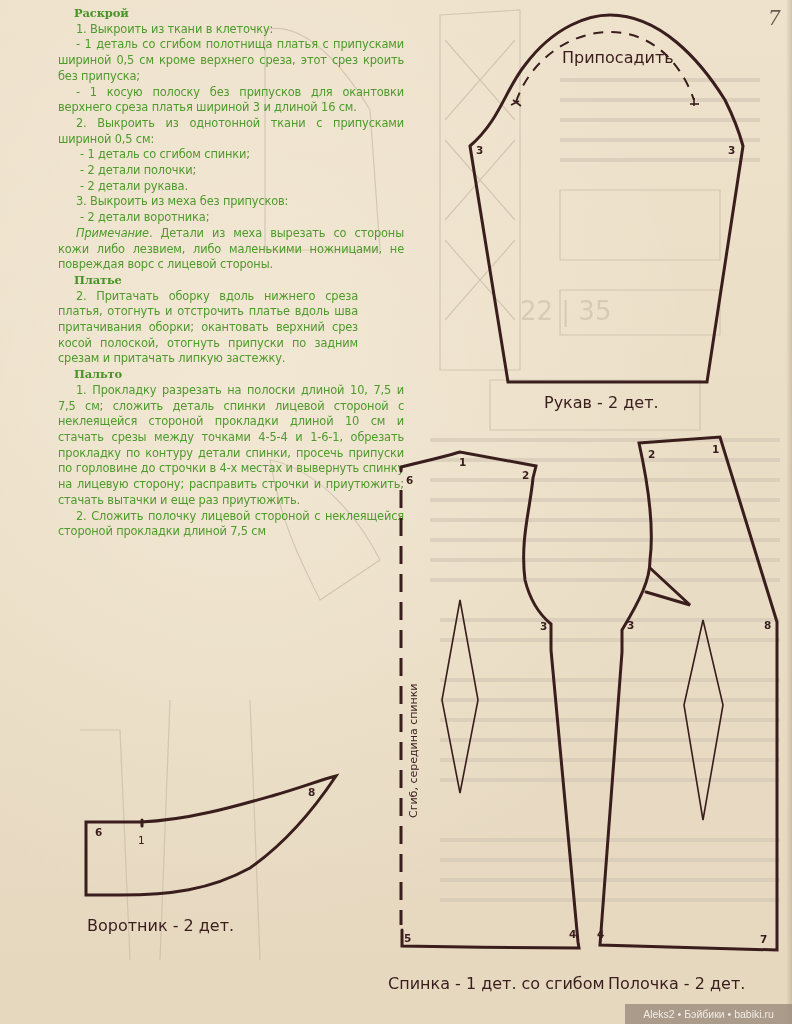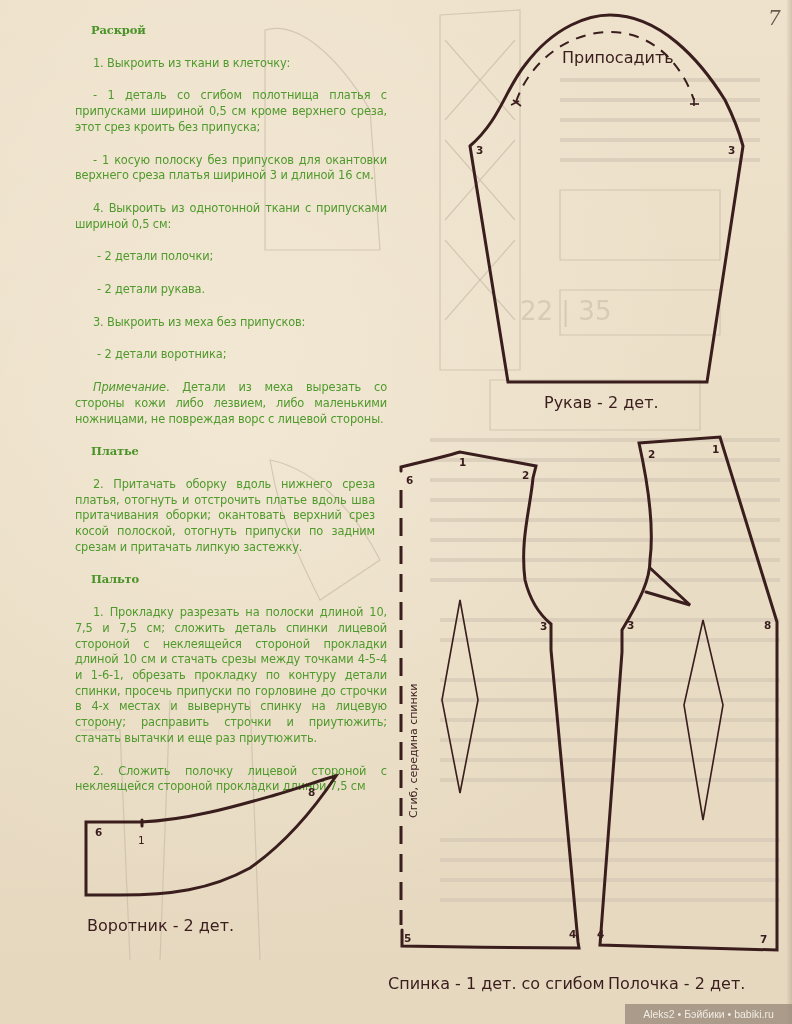--- a/index.html
+++ b/index.html
@@ -17,21 +17,21 @@
   .right-edge {
     position: absolute; right: 0; top: 0; width: 6px; height: 1024px;
     background: linear-gradient(90deg, rgba(0,0,0,0), rgba(120,100,80,0.25));
   }
   .text-col {
     position: absolute; left: 58px; top: 6px; width: 346px;
     color: #4f9a2c;
     font-size: 11.4px; line-height: 15.7px;
     letter-spacing: -0.15px;
   }
-  .text-col p { margin: 17px; text-align: justify; text-indent: 18px; }
+  .text-col p { margin: 0; text-align: justify; text-indent: 18px; }
   .text-col .heading { font-weight: bold; text-indent: 0; padding-left: 16px; font-family: "DejaVu Serif", serif; font-size: 11.5px; color: #4a9328;}
   .text-col .item { text-indent: 0; padding-left: 22px; }
   .text-col .note-em { font-style: italic; }
   .pattern-svg { position: absolute; left: 0; top: 0; }
   .label {
     position: absolute; color: #3a1d1d;
     font-family: "DejaVu Sans", sans-serif;
     font-size: 16px; white-space: nowrap;
   }
   .pt {
@@ -105,21 +105,22 @@
 
 <div class="right-edge"></div>
 
 <div class="page-num">7</div>
 
 <div class="text-col">
   <p class="heading">Раскрой</p>
   <p>1. Выкроить из ткани в клеточку:</p>
   <p>- 1 деталь со сгибом полотнища платья с припусками шириной 0,5 см кроме верхнего среза, этот срез кроить без припуска;</p>
   <p>- 1 косую полоску без припусков для окантовки верхнего среза платья шириной 3 и длиной 16 см.</p>
-  <p>4. Выкроить из однотонной ткани с припусками шириной 0,5 см:</p>
+  <p>2. Выкроить из однотонной ткани с припусками шириной 0,5 см:</p>
+  <p class="item">- 1 деталь со сгибом спинки;</p>
   <p class="item">- 2 детали полочки;</p>
   <p class="item">- 2 детали рукава.</p>
   <p>3. Выкроить из меха без припусков:</p>
   <p class="item">- 2 детали воротника;</p>
   <p><span class="note-em">Примечание</span><span>. Детали из меха вырезать со стороны кожи либо лезвием, либо маленькими ножницами, не повреждая ворс с лицевой стороны.</span></p>
   <p class="heading">Платье</p>
   <p style="width:300px">2. Притачать оборку вдоль нижнего среза платья, отогнуть и отстрочить платье вдоль шва притачивания оборки; окантовать верхний срез косой полоской, отогнуть припуски по задним срезам и притачать липкую застежку.</p>
   <p class="heading">Пальто</p>
   <p>1. Прокладку разрезать на полоски длиной 10, 7,5 и 7,5 см; сложить деталь спинки лицевой стороной с неклеящейся стороной прокладки длиной 10 см и стачать срезы между точками 4-5-4 и 1-6-1, обрезать прокладку по контуру детали спинки, просечь припуски по горловине до строчки в 4-х местах и вывернуть спинку на лицевую сторону; расправить строчки и приутюжить; стачать вытачки и еще раз приутюжить.</p>
   <p>2. Сложить полочку лицевой стороной с неклеящейся стороной прокладки длиной 7,5 см</p>

